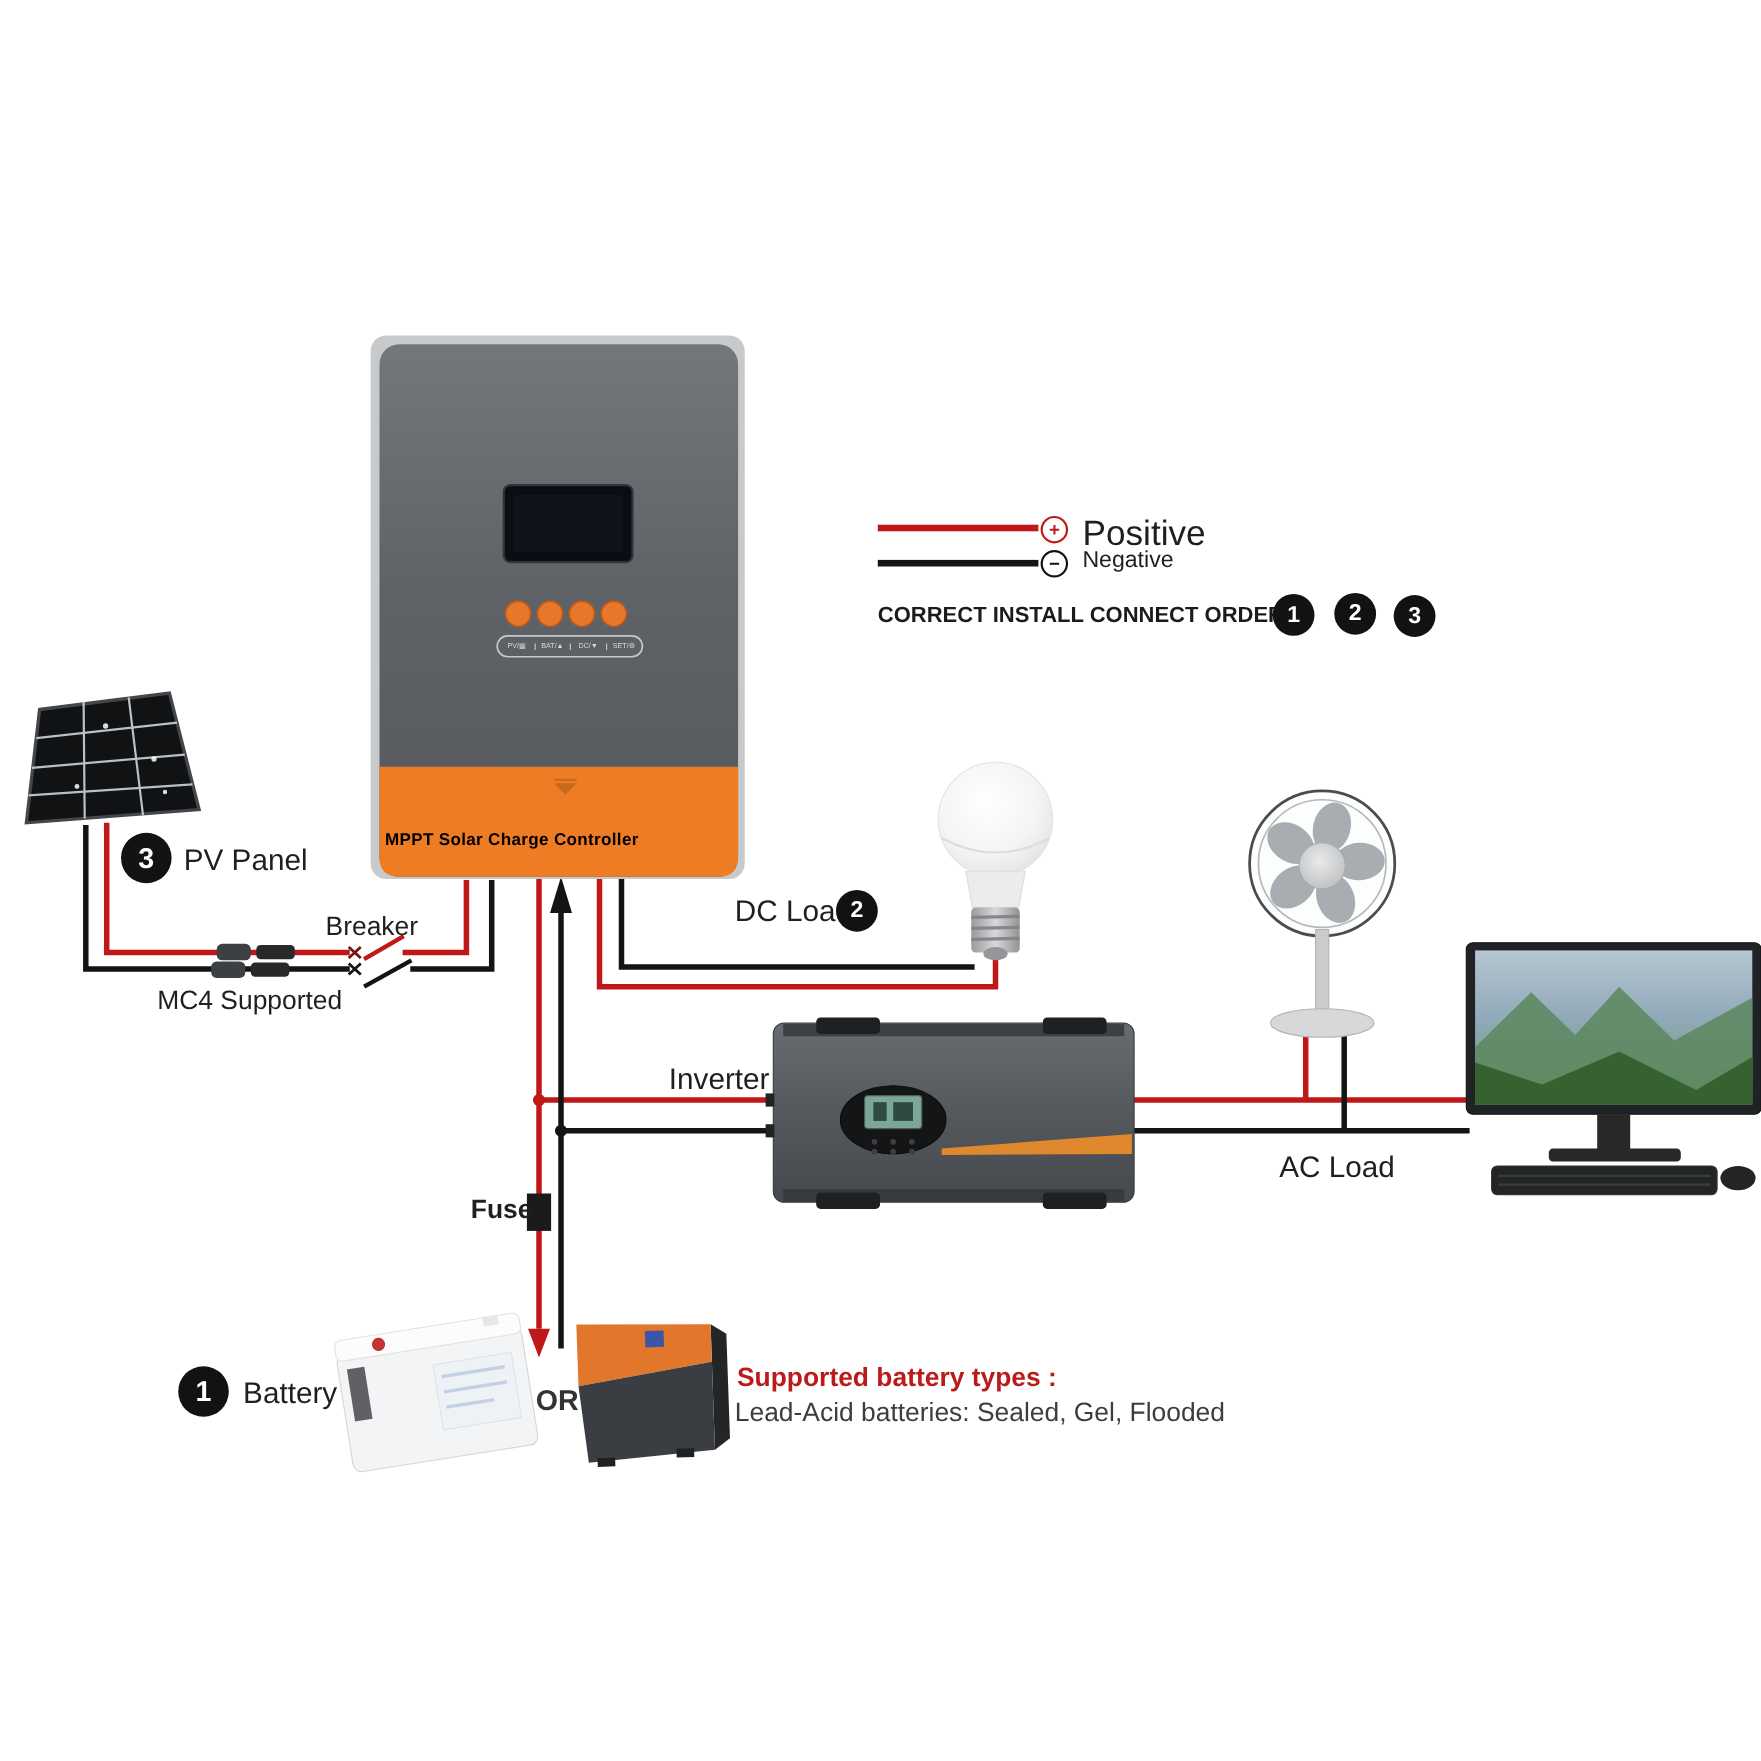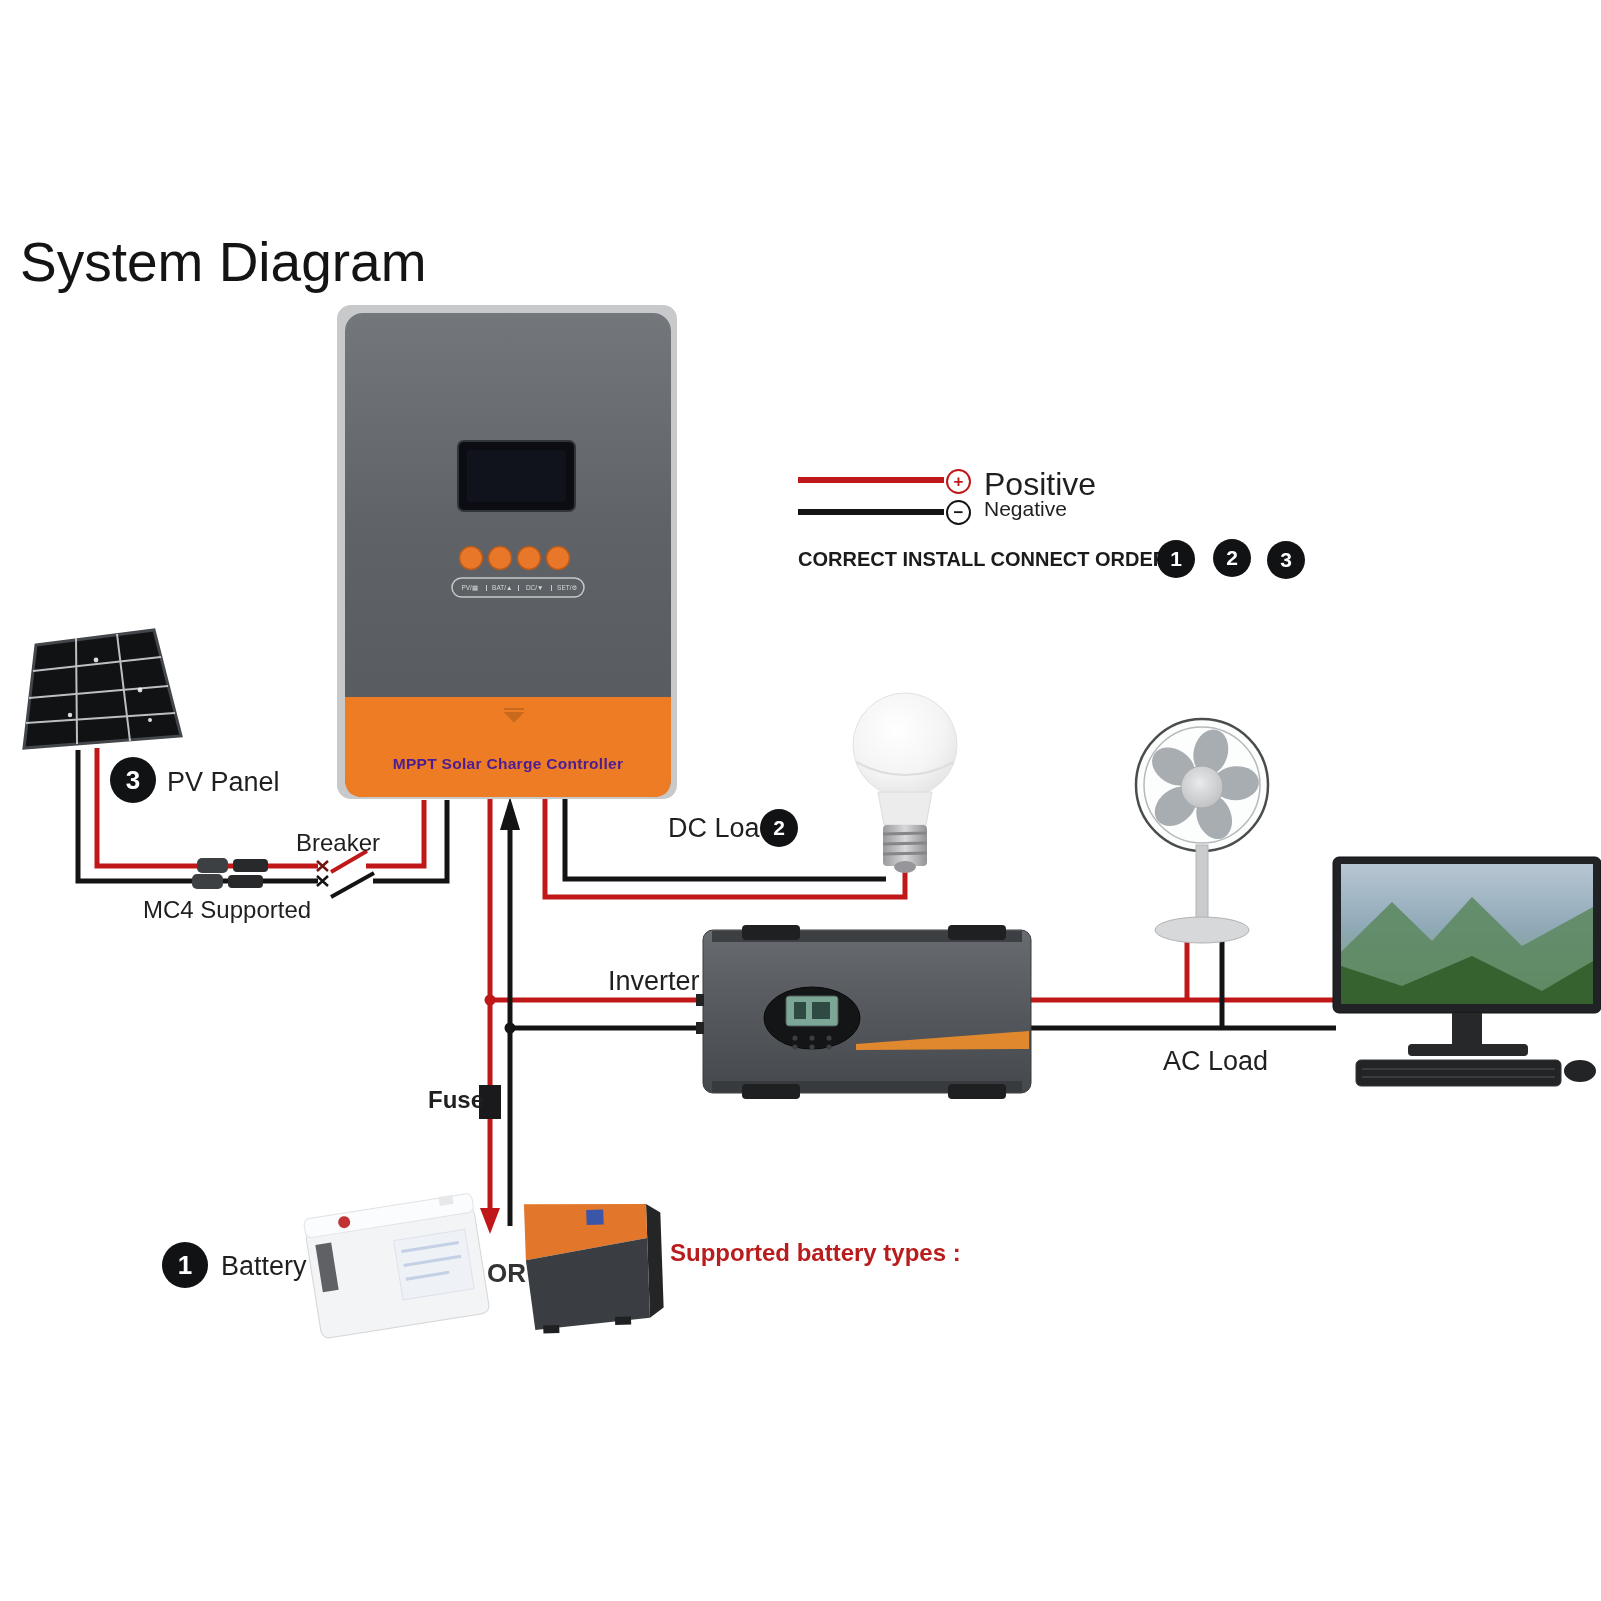--- a/index.html
+++ b/index.html
@@ -225,47 +225,47 @@
     <g transform="rotate(-2 588 1262)">
       <polygon points="648,1206 662,1215 662,1310 648,1320" fill="#232527"></polygon>
       <polygon points="526,1202 648,1206 648,1240 526,1258" fill="#e2762a"></polygon>
       <polygon points="526,1258 648,1240 648,1320 533,1328" fill="#3a3d41"></polygon>
       <rect x="588" y="1210" width="17" height="15" fill="#3b55a8"></rect>
       <rect x="541" y="1324" width="16" height="8" fill="#1e2022"></rect>
       <rect x="613" y="1318" width="16" height="8" fill="#1e2022"></rect>
     </g>
   </svg>
 
-  <div class="lbl" style="left:20px;top:230px;font-size:55px;font-weight:500;color:#141414;">System Diagram</div>
 
   <div class="legend-line" style="left:798px;top:477px;width:146px;background:#c01818;"></div>
   <span class="legend-sym" style="left:946px;top:469px;border:2.5px solid #c01818;color:#c01818;">+</span>
   <div class="lbl" style="left:984px;top:466px;font-size:32px;">Positive</div>
   <div class="legend-line" style="left:798px;top:509px;width:146px;background:#141414;"></div>
   <span class="legend-sym" style="left:946px;top:500px;border:2.5px solid #141414;color:#141414;">−</span>
   <div class="lbl" style="left:984px;top:497px;font-size:21px;">Negative</div>
   <div class="lbl" style="left:798px;top:548px;font-size:20px;font-weight:bold;color:#1b1b1b;">CORRECT INSTALL CONNECT ORDER:</div>
   <span class="badge" style="left:1157px;top:540px;width:38px;height:38px;font-size:21px;">1</span>
   <span class="badge" style="left:1213px;top:539px;width:38px;height:38px;font-size:21px;">2</span>
   <span class="badge" style="left:1267px;top:541px;width:38px;height:38px;font-size:21px;">3</span>
 
   <div class="strip-labels">
     <span>PV/▦</span>
     <span>BAT/▲</span>
     <span>DC/▼</span>
     <span>SET/⚙</span>
   </div>
-  <div class="lbl" style="left:350px;top:755px;width:316px;text-align:center;font-size:15.5px;font-weight:600;color:#4c1d95;letter-spacing:0.3px;">MPPT Solar Charge Controller</div>
+  <div class="lbl" style="left:350px;top:755px;width:316px;font-size:15.5px;font-weight:600;color:#000000;letter-spacing:0.3px;">MPPT Solar Charge Controller</div>
 
   <span class="badge" style="left:110px;top:757px;width:46px;height:46px;font-size:26px;">3</span>
   <div class="lbl" style="left:167px;top:767px;font-size:27px;">PV Panel</div>
   <div class="lbl" style="left:296px;top:829px;font-size:24px;">Breaker</div>
   <div class="lbl" style="left:143px;top:896px;font-size:24px;">MC4 Supported</div>
   <div class="lbl" style="left:668px;top:813px;font-size:27px;">DC Load</div>
   <span class="badge" style="left:760px;top:809px;width:38px;height:38px;font-size:21px;">2</span>
   <div class="lbl" style="left:608px;top:966px;font-size:27px;">Inverter</div>
   <div class="lbl" style="left:1163px;top:1046px;font-size:27px;">AC Load</div>
   <div class="lbl" style="left:428px;top:1086px;font-size:24px;font-weight:bold;">Fuse</div>
   <span class="badge" style="left:162px;top:1242px;width:46px;height:46px;font-size:26px;">1</span>
   <div class="lbl" style="left:221px;top:1251px;font-size:27px;">Battery</div>
   <div class="lbl" style="left:487px;top:1241px;font-size:26px;font-weight:bold;color:#333;margin-top:17px;">OR</div>
   <div class="lbl" style="left:670px;top:1239px;font-size:24px;font-weight:bold;color:#b91c1c;">Supported battery types :</div>
+  <div class="lbl" style="left:668px;top:1271px;font-size:24px;color:#3d3d3d;">Lead-Acid batteries: Sealed, Gel, Flooded</div>
 </div>
 
 </body></html>

